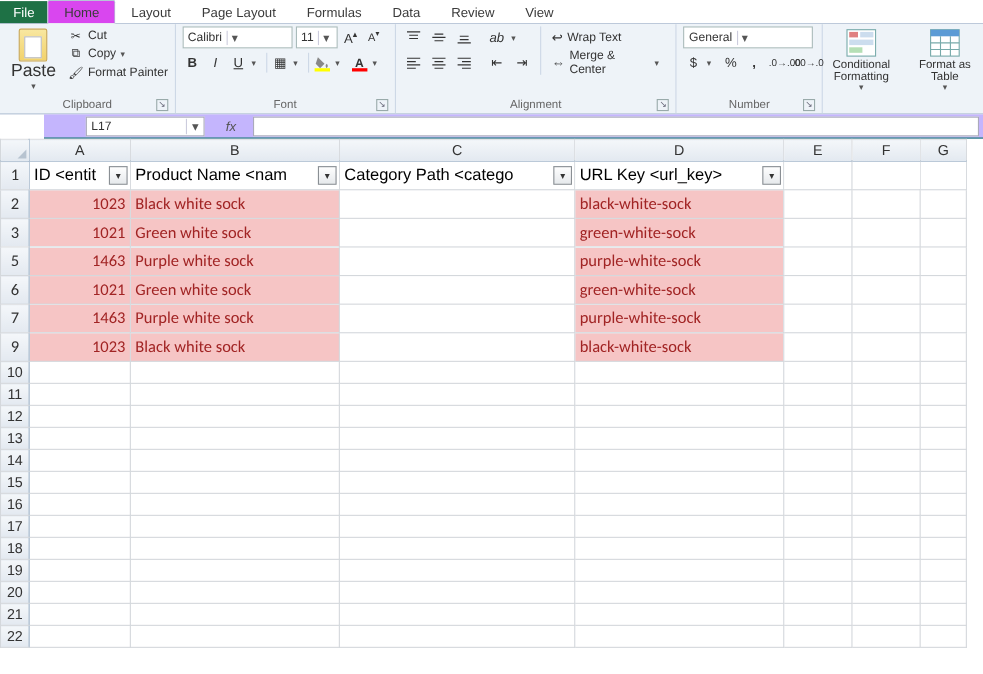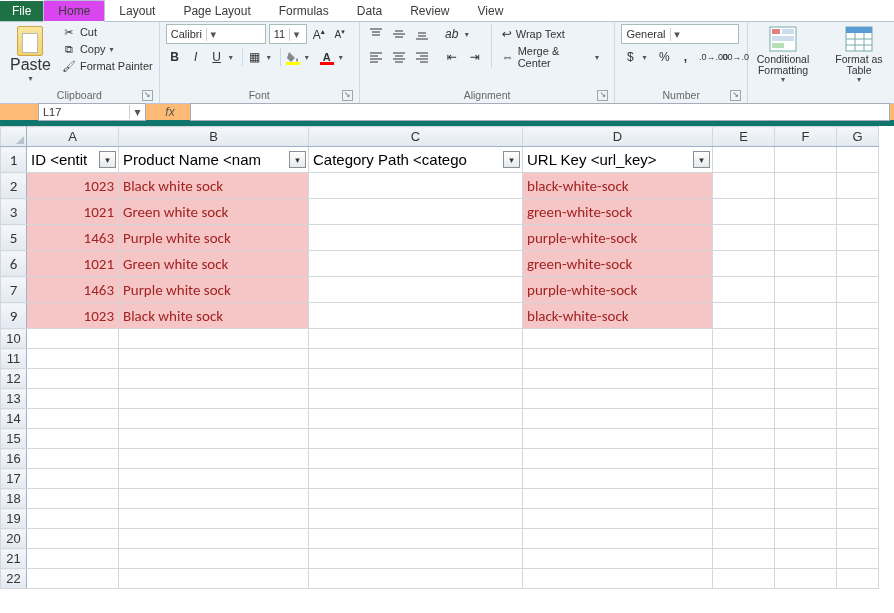--- a/index.html
+++ b/index.html
@@ -45,21 +45,21 @@
 
   
   .num-rows { display:flex; flex-direction:column; gap:3px; }
 
   
   .styles-stack { display:flex; gap:18px; }
   .bigbtn { display:flex; flex-direction:column; align-items:center; justify-content:flex-start; width:58px; cursor:pointer; font-size:10.5px; text-align:center; line-height:1.05; padding:2px 0; }
   .bigbtn .bigic { width:28px; height:26px; margin-bottom:2px; }
 
   
-  .fxbar { display:flex; align-items:center; border-bottom:6px solid #0f766e; height:22px; background:#fdba74; }
+  .fxbar { display:flex; align-items:center; border-bottom:1px solid #0f766e; height:22px; background:#c4b5fd;margin-left:40px; }
   .namebox { width:108px; height:18px; margin:0 4px 0 38px; background:#fff; border:1px solid #aab; display:flex; align-items:center; }
   .namebox .txt { flex:1; padding:0 4px; font-size:11px; }
   .namebox .dd { width:16px; text-align:center; color:#555; cursor:pointer; border-left:1px solid #ccd;}
   .fxlabel { width:40px; text-align:center; font-style:italic; color:#555; font-size:12px; }
   .fxinput { flex:1; height:18px; background:#fff; border:1px solid #aab; margin-right:4px; }
 
   
   .gridwrap { position:relative; overflow:hidden; }
   .grid { border-collapse:collapse; table-layout:fixed; }
   .grid th, .grid td { border:1px solid #d4d8dc; height:20px; padding:0 4px; font-size:13px; background:#fff; overflow:hidden; white-space:nowrap; }

